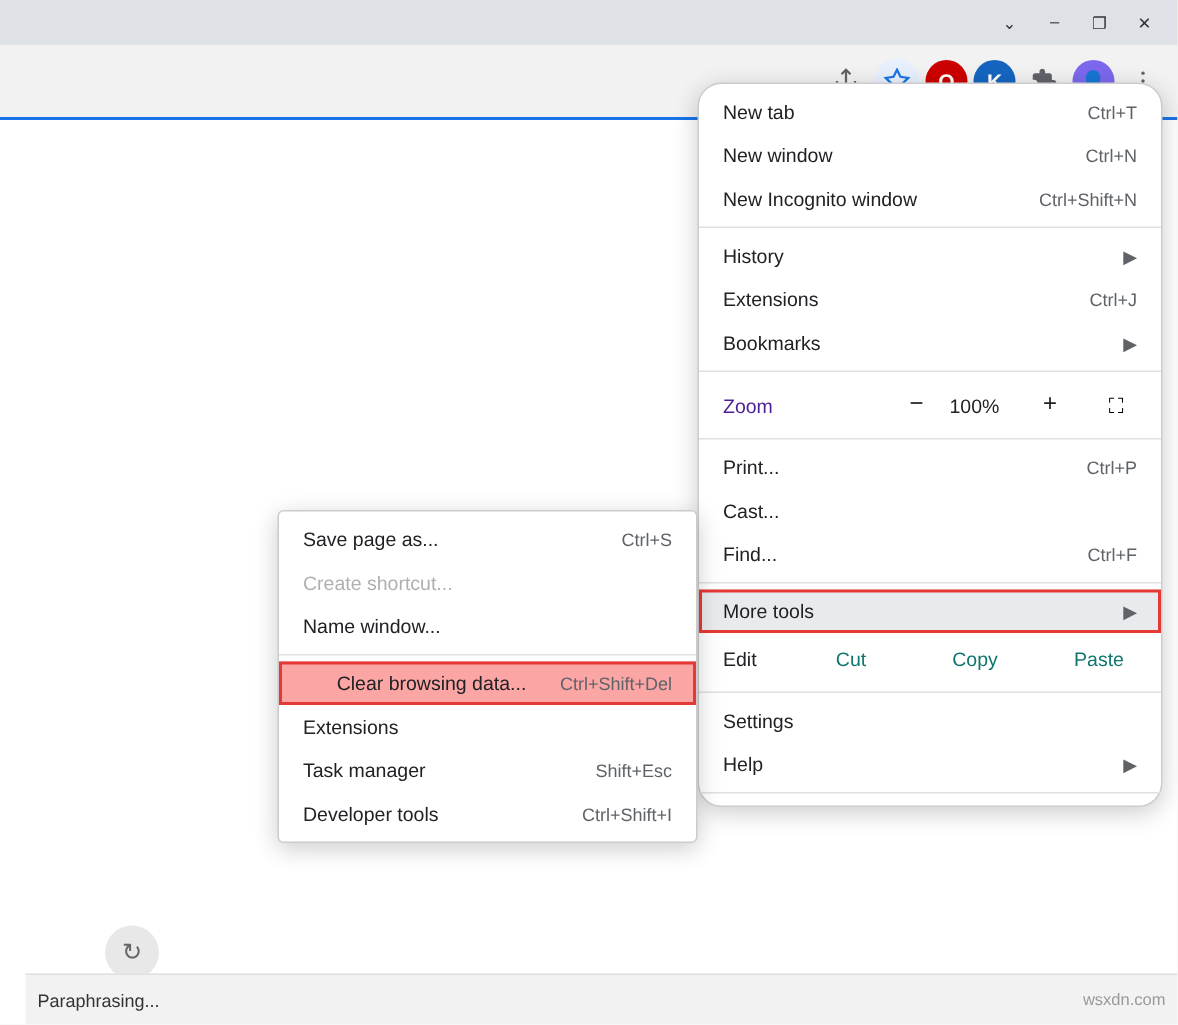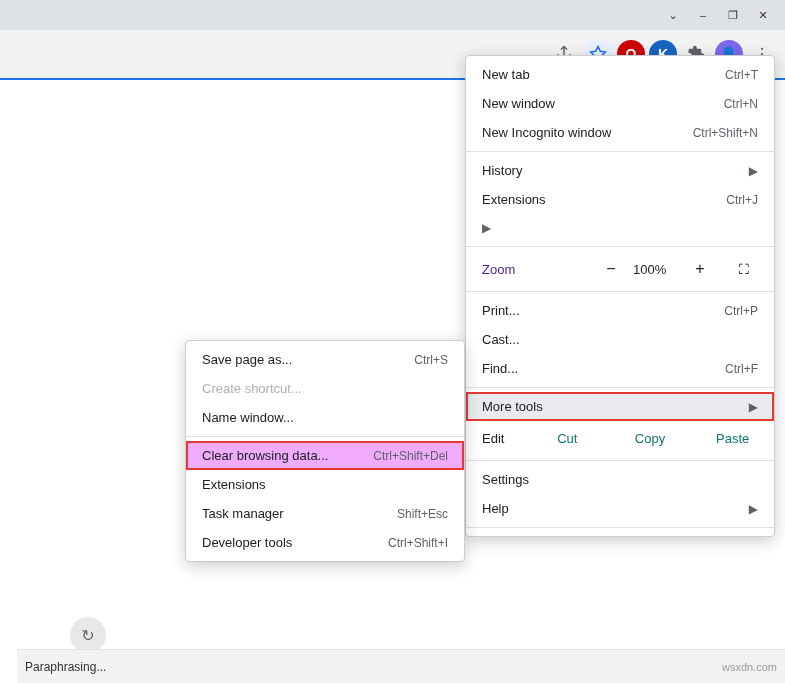--- a/index.html
+++ b/index.html
@@ -100,21 +100,21 @@
     }
 
     
     .main-menu {
       position: absolute;
       top: 55px;
       right: 10px;
       width: 310px;
       background: white;
       border: 1px solid #ccc;
-      border-radius: 4px;
+      border-radius: 16px;
       box-shadow: 0 4px 16px rgba(0,0,0,0.2);
       z-index: 100;
       padding: 4px 0;
     }
 
     .menu-item {
       display: flex;
       align-items: center;
       padding: 7px 16px;
       cursor: pointer;
@@ -224,23 +224,24 @@
     .sub-menu-item {
       display: flex;
       align-items: center;
       padding: 7px 16px;
       cursor: pointer;
       color: #202124;
       position: relative;
     }
 
     .sub-menu-item.highlighted {
-      background: #f0abfc;
+      background: #fca5a5;
       outline: 2px solid #e53935;
       outline-offset: -2px;
+      text-align: center;
     }
 
     .sub-menu-item-label { flex: 1; }
     .sub-menu-item-shortcut { color: #5f6368; font-size: 12px; }
 
     .sub-menu-separator {
       height: 1px;
       background: #e0e0e0;
       margin: 4px 0;
     }
@@ -332,20 +333,21 @@
     <span class="menu-item-label">History</span>
     <span class="menu-item-arrow">▶</span>
   </div>
 
   <div class="menu-item">
     <span class="menu-item-label">Extensions</span>
     <span class="menu-item-shortcut">Ctrl+J</span>
   </div>
 
   <div class="menu-item">
+    <span class="menu-item-label">Bookmarks</span>
     <span class="menu-item-arrow">▶</span>
   </div>
 
   <div class="menu-separator"></div>
 
   <div class="zoom-row">
     <span class="zoom-label">Zoom</span>
     <div class="zoom-controls">
       <div class="zoom-btn">−</div>
       <span class="zoom-value">100%</span>

